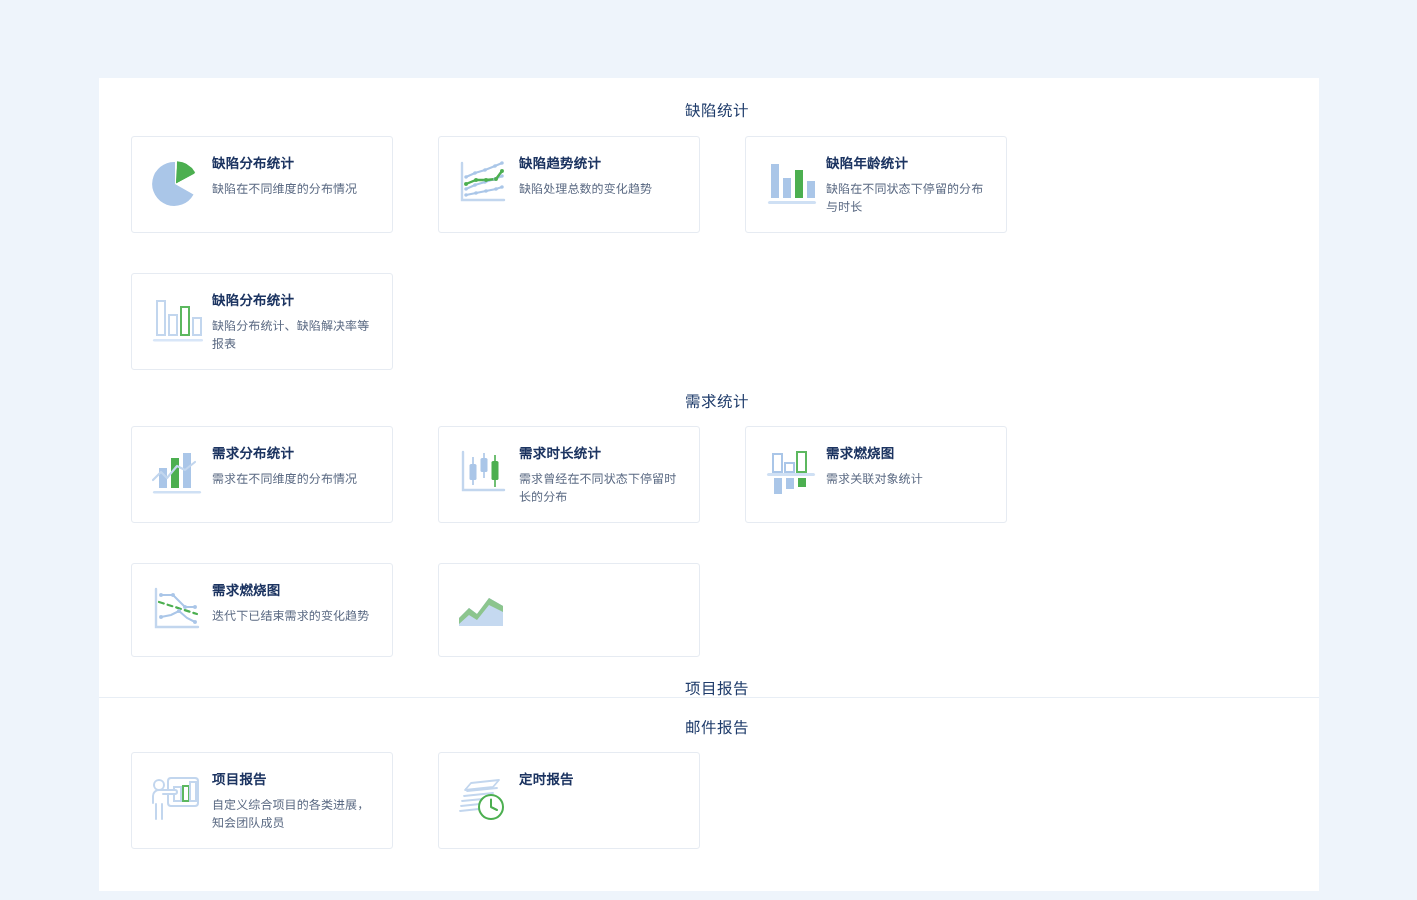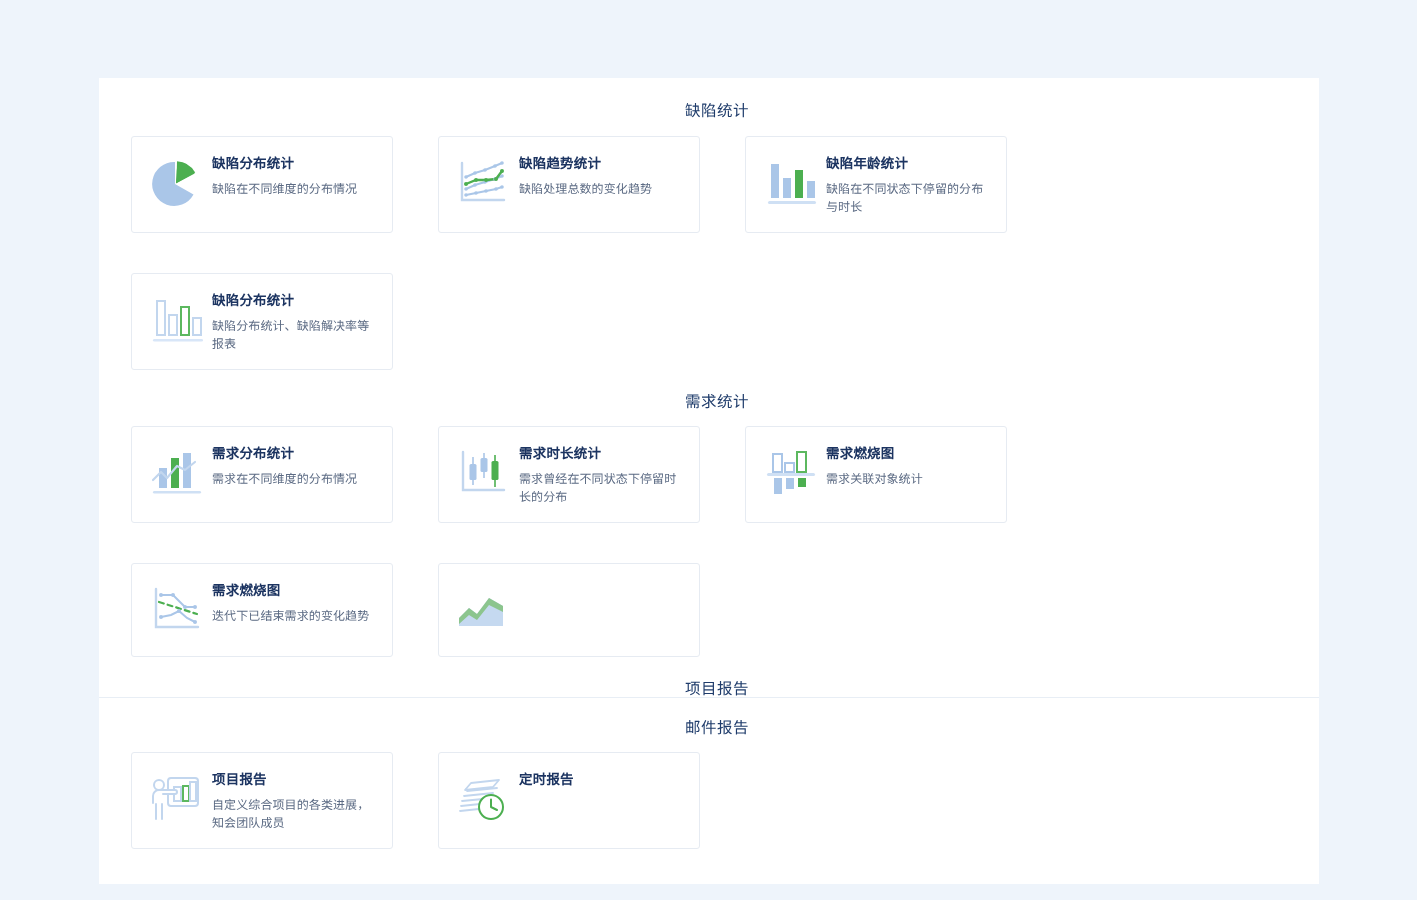--- a/index.html
+++ b/index.html
@@ -88,21 +88,21 @@
   }
   .card-desc {
     font-size: 12px;
     color: #5c6b84;
     line-height: 18px;
     margin: 0;
     letter-spacing: 0.1px;
   }
   .mail-section {
     padding-top: 22px;
-    padding-bottom: 11px;
+    padding-bottom: 18px;
   }
   svg { display: block; }
 </style>
 </head>
 <body>
 
 <div id="page">
   <div class="panel">
 
     <div class="section sec-pad-top">

